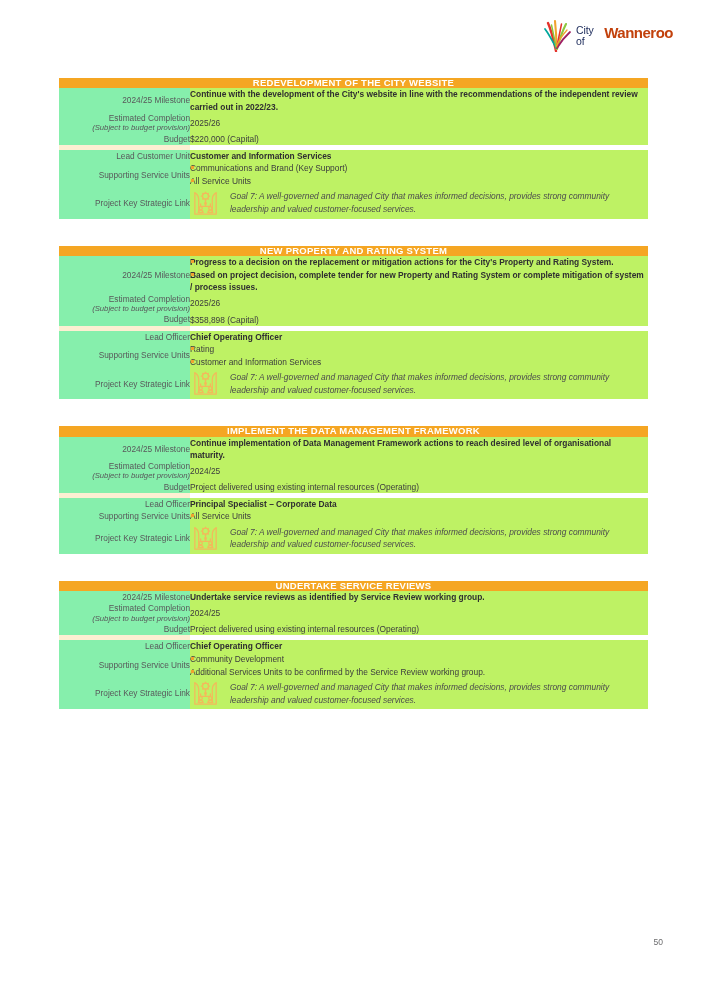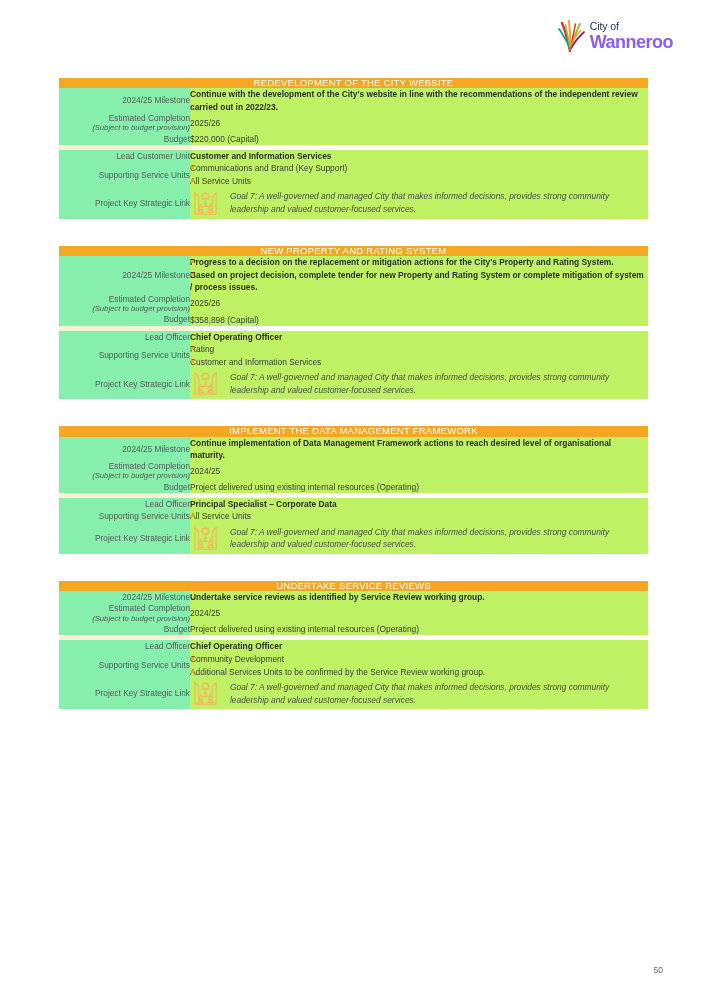--- a/index.html
+++ b/index.html
@@ -31,34 +31,34 @@
     gap: 3px;
   }
   .logo-mark {
     width: 30px;
     height: 34px;
     flex: 0 0 auto;
     margin-bottom: 2px;
   }
   .logo-words {
     display: flex;
-    flex-direction: column;
+    flex-direction: row;
     align-items: flex-start;
     line-height: 1;
   }
   .logo-city {
     font-size: 10.5px;
     color: #1b2a5a;
     font-weight: 400;
     letter-spacing: -0.1px;
     margin-bottom: 1px;
   }
   .logo-name {
-    font-size: 18px;
-    color: #8b5cf6;
+    font-size: 15px;
+    color: #c2410c;
     font-weight: bold;
     letter-spacing: -0.5px;
   }
 
   
   .sheet {
     position: absolute;
     left: 59px;
     top: 78px;
     width: 589px;
@@ -67,21 +67,21 @@
     width: 100%;
     margin-bottom: 27px;
     border-collapse: collapse;
   }
   .project-table:last-child { margin-bottom: 0; }
 
   .table-title {
     background: #F5A623;
     color: #ffffff;
     font-size: 9.5px;
-    font-weight: normal;
+    font-weight: bold;
     text-align: center;
     letter-spacing: 0.25px;
     padding: 5px 4px 5px 4px;
     line-height: 1.1;
   }
 
   .project-table td {
     vertical-align: middle;
     padding: 0;
   }
@@ -166,21 +166,21 @@
     font-style: italic;
     color: #4b4b4d;
     font-size: 8.4px;
     line-height: 1.5;
   }
 
   
   .page-number {
     position: absolute;
     right: 42px;
-    bottom: 22px;
+    bottom: 50px;
     font-size: 8.5px;
     color: #6b6b6d;
   }
 </style>
 </head>
 <body>
 
 <div class="page-header">
   <div class="logo">
     <span class="logo-mark">

